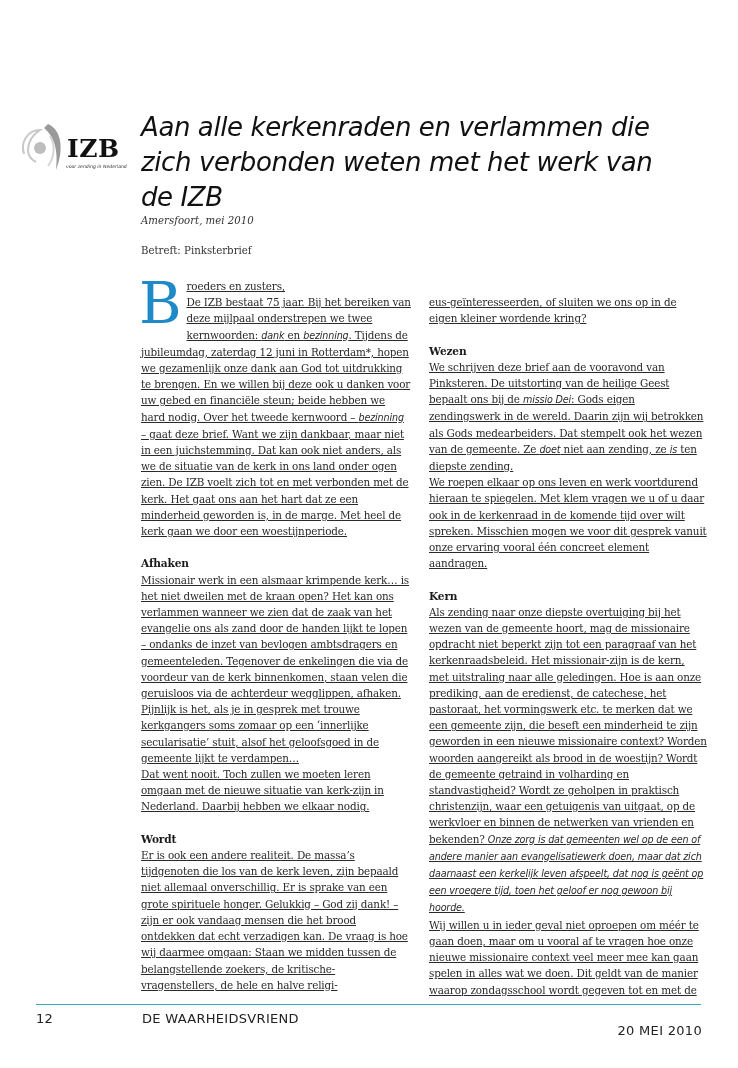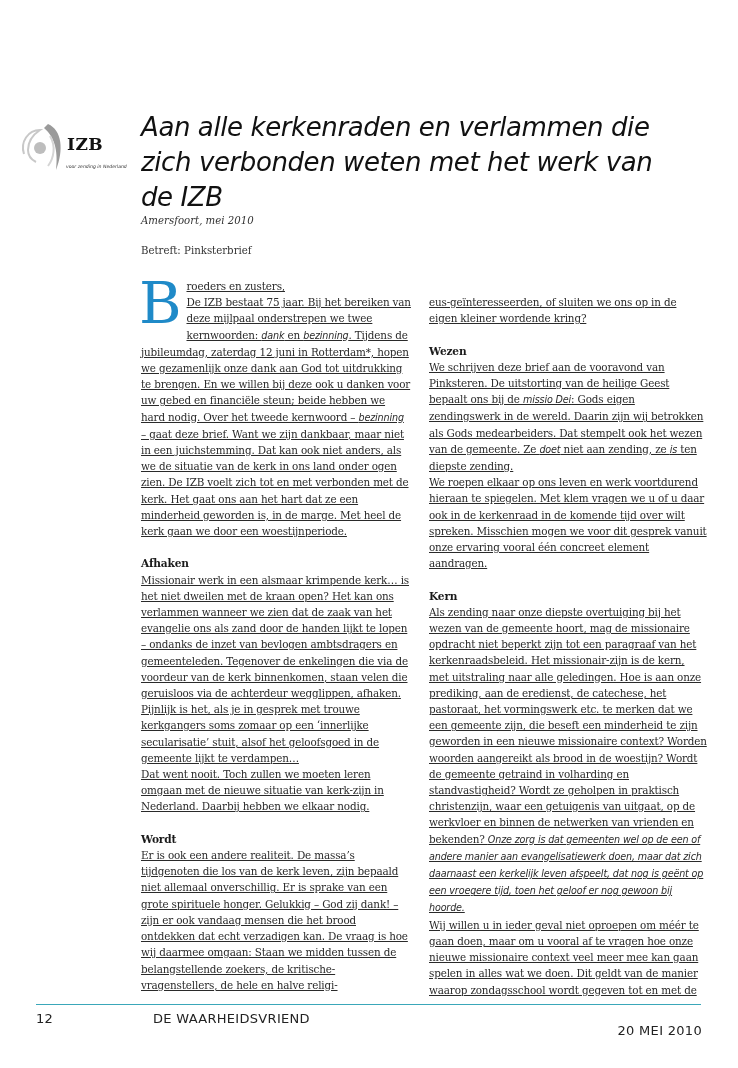--- a/index.html
+++ b/index.html
@@ -4,21 +4,21 @@
 <style>
   html, body { margin:0; padding:0; }
   body {
     width:738px; height:1068px; background:#ffffff; position:relative; overflow:hidden;
     font-family:"DejaVu Serif", serif; color:#2a2a2a;
   }
   .logo { position:absolute; left:14px; top:118px; width:120px; height:60px; }
   .logo svg { position:absolute; left:0; top:0; }
   .logo-word {
     position:absolute; left:53px; top:16px; font-family:"DejaVu Serif", serif; font-weight:bold;
-    font-size:17px; color:#111; letter-spacing:0.5px;
+    font-size:25px; color:#111; letter-spacing:0.5px;
   }
   .logo-tag {
     position:absolute; left:52px; top:46px; font-family:"DejaVu Sans", sans-serif; font-style:italic;
     font-size:4.6px; color:#333; white-space:nowrap;
   }
   .title {
     position:absolute; left:141px; top:110px; width:540px;
     font-family:"DejaVu Sans", sans-serif; font-style:italic; font-weight:normal;
     font-size:26px; line-height:35px; color:#111; letter-spacing:-0.4px; margin:0;
   }
@@ -34,21 +34,21 @@
   .col .gap { height:16.2px; }
   .col h3 { margin:0; font-size:10.6px; line-height:16.2px; font-weight:bold; color:#1a1a1a; }
   .ital { font-style:italic; font-family:"DejaVu Sans", sans-serif; font-size:9.6px; }
   .dropcap {
     float:left; font-family:"DejaVu Serif", serif; font-size:58px; line-height:44px;
     color:#1f8ac8; margin:3px 5px 0 -2px; height:48px;
   }
   .footer-line { position:absolute; left:36px; top:1004px; width:665px; height:1px; background:#3aa7b9; }
   .footer { position:absolute; top:1011px; font-family:"DejaVu Sans", sans-serif; font-size:13px; color:#222; letter-spacing:0.3px; }
   .footer.page { left:36px; }
-  .footer.pub { left:153px;text-align:center; }
+  .footer.pub { left:142px;text-align:center; }
   .footer.date { right:36px;margin-top:12px; }
 </style>
 </head>
 <body>
 
 <div class="logo">
   <svg width="60" height="60" viewBox="0 0 60 60">
     <path d="M10 36 C6 24 14 12 26 12 C20 16 14 22 14 32 C14 38 18 42 22 44" fill="none" stroke="#c8c8c8" stroke-width="2"></path>
     <circle cx="26" cy="30" r="6" fill="#bdbdbd"></circle>
     <path d="M34 6 C48 12 50 32 42 52 C44 36 42 20 30 10 Z" fill="#9a9a9a"></path>

